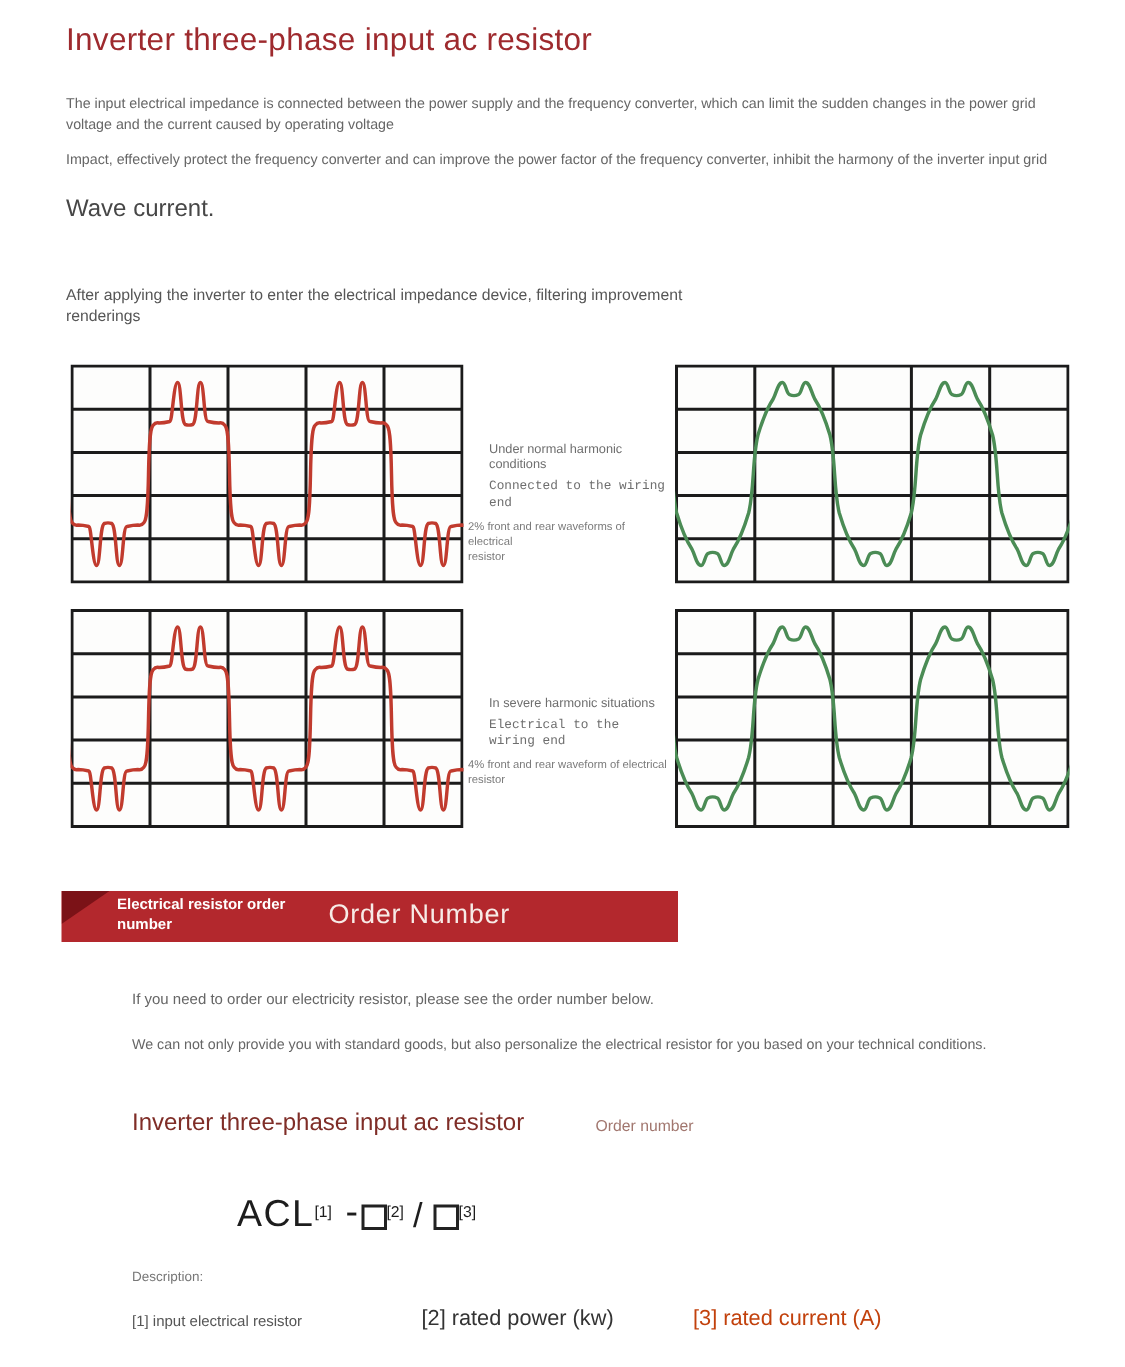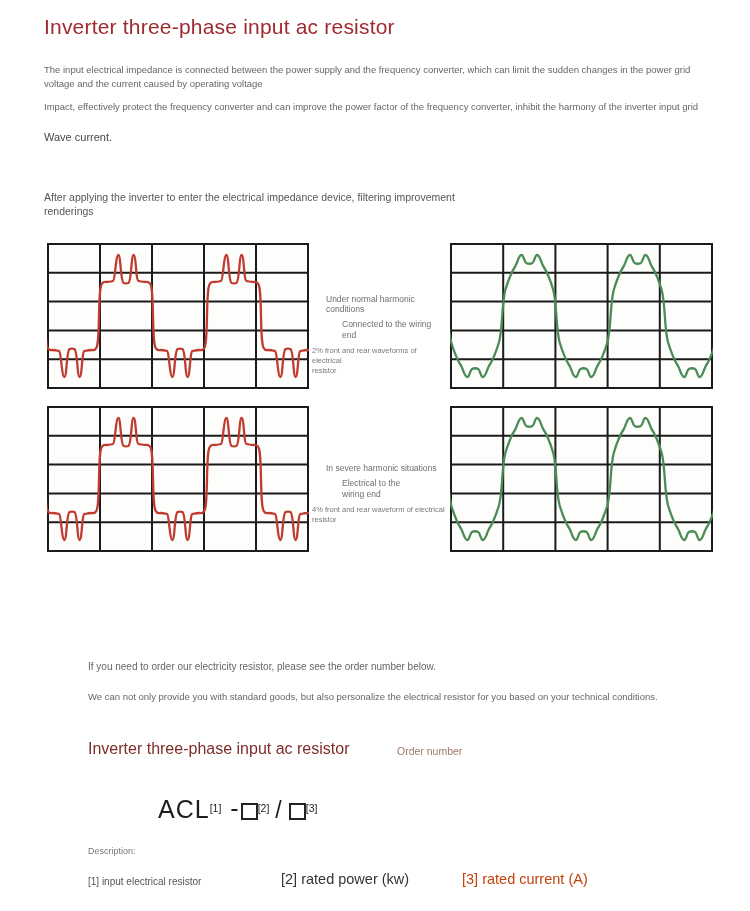--- a/index.html
+++ b/index.html
@@ -3,34 +3,34 @@
 <meta charset="utf-8">
 <style>
   html,body{margin:0;padding:0;background:#fff;}
   .page{position:relative;width:750px;height:911px;background:#ffffff;
         font-family:"Liberation Sans",sans-serif;overflow:hidden;}
   .abs{position:absolute;}
 
   .page-title{left:44px;top:15px;font-size:21px;color:#9e2a2e;font-weight:500;letter-spacing:.2px;}
   .para1{left:44px;top:63px;width:672px;font-size:9.5px;color:#666;line-height:1.5;}
   .para2{left:44px;top:101px;width:672px;font-size:9.5px;color:#666;}
-  .para3{left:44px;top:131px;font-size:11px;color:#474747;}
+  .para3{left:44px;top:131px;font-size:16px;color:#474747;}
   .filter-note{left:44px;top:190px;width:430px;font-size:10.5px;color:#565656;line-height:1.35;}
 
   .chart{position:absolute;}
   .chart-0{left:47px;top:243px;width:262px;height:146px;}
   .chart-1{left:450px;top:243px;width:263px;height:146px;}
   .chart-2{left:47px;top:406px;width:262px;height:146px;}
   .chart-3{left:450px;top:406px;width:263px;height:146px;}
 
   .caption{position:absolute;left:312px;width:134px;color:#6e6e6e;}
   .caption-0{top:294px;}
   .caption-1{top:463px;}
   .cap-condition{font-size:8.5px;margin-left:14px;margin-bottom:5px;}
-  .cap-connection{font-size:8.5px;margin-left:30px;line-height:1.35;}
+  .cap-connection{font-size:8.5px;margin-left:14px;line-height:1.35;font-family:Liberation Mono, monospace;}
   .cap-note{font-size:7.5px;margin-top:4px;line-height:1.35;color:#7a7a7a;}
 
   .banner{position:absolute;left:41px;top:594px;width:411px;height:34px;background:#b3282d;}
   .banner-fold{position:absolute;left:0;top:0;width:32px;height:22px;
                clip-path:polygon(0 0,100% 0,0 100%);background:#7b1217;}
   .banner-tab{position:absolute;left:37px;top:4px;width:130px;font-size:10px;font-weight:bold;
               color:#ffffff;line-height:1.25;}
   .banner-title{position:absolute;left:178px;top:5px;font-size:18px;color:#f7ebe7;letter-spacing:.5px;}
 
   .order-note-1{left:88px;top:661px;font-size:10px;color:#666;}
@@ -134,20 +134,25 @@
   <div class="caption caption-1">
     <div class="cap-condition">In severe harmonic situations</div>
     <div class="cap-connection">Electrical to the</div>
     <div class="cap-connection">wiring end</div>
     <div class="cap-note">
       <div>4% front and rear waveform of electrical</div>
       <div>resistor</div>
     </div>
   </div>
 
+  <div class="banner" style="background: rgb(179, 40, 45);">
+    <div class="banner-fold" style="background: rgb(123, 18, 23);"></div>
+    <div class="banner-tab">Electrical resistor order number</div>
+    <div class="banner-title">Order Number</div>
+  </div>
 
   <div class="abs order-note-1">If you need to order our electricity resistor, please see the order number below.</div>
   <div class="abs order-note-2">We can not only provide you with standard goods, but also personalize the electrical resistor for you based on your technical conditions.</div>
 
   <div class="abs product-title">Inverter three-phase input ac resistor</div>
   <div class="abs order-label">Order number</div>
 
   <div class="formula">
     <span class="f-base">ACL</span>
     <span class="f-sup gap">[1]</span>

